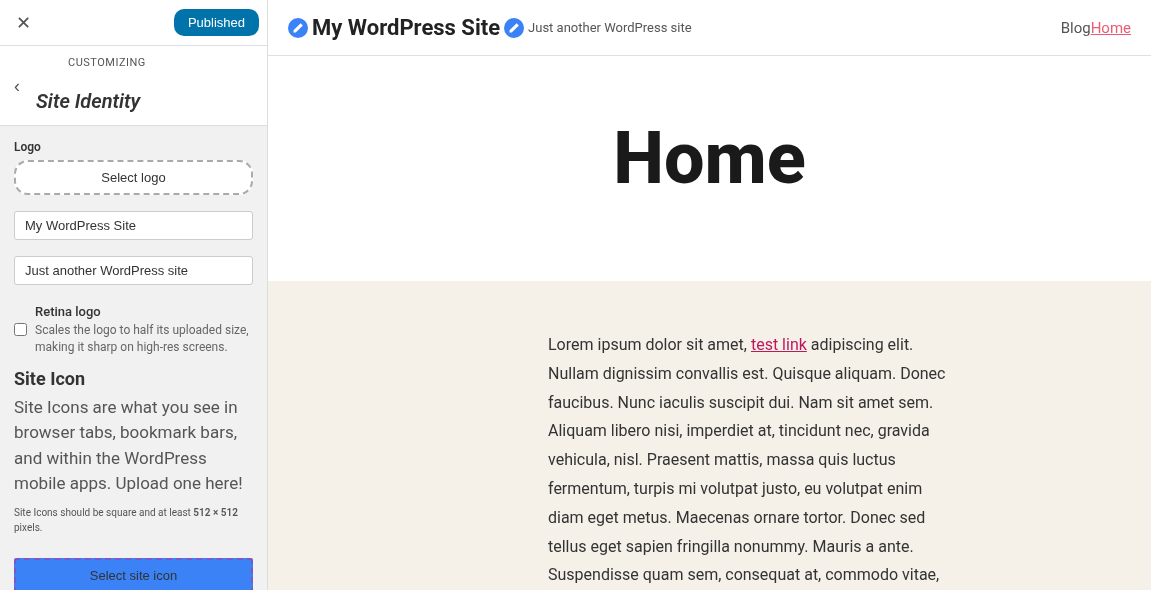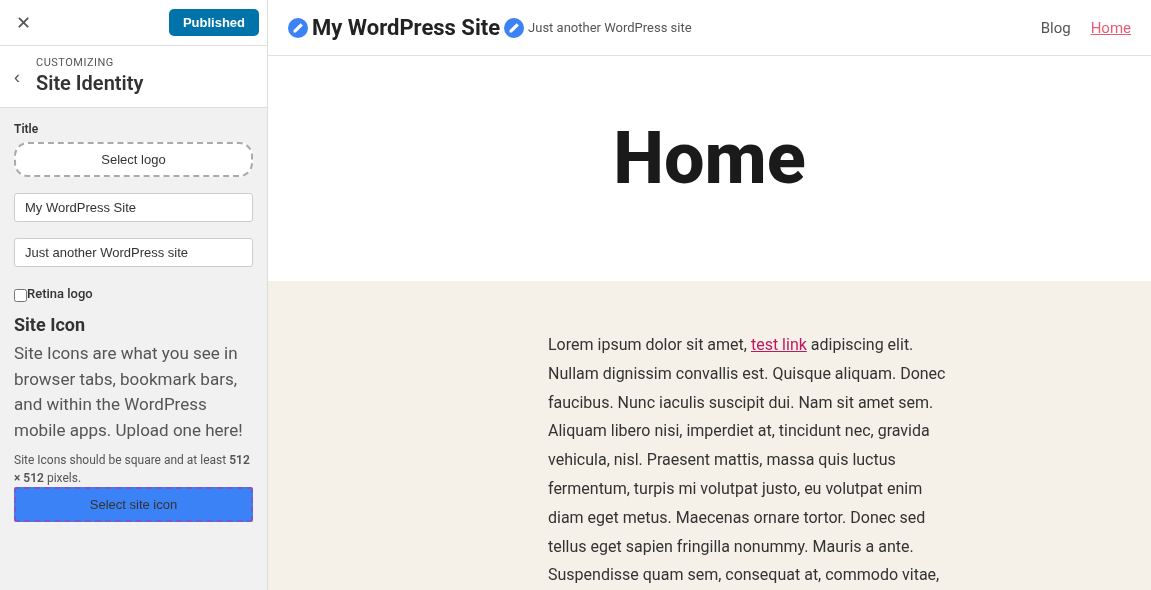--- a/index.html
+++ b/index.html
@@ -33,25 +33,25 @@
       cursor: pointer;
       font-size: 18px;
       color: #555;
       padding: 4px 8px;
       line-height: 1;
     }
     .published-btn {
       background: #0073aa;
       color: #fff;
       border: none;
-      border-radius: 5px;
+      border-radius: 10px;
       padding: 6px 14px;
       font-size: 13px;
       cursor: pointer;
-      font-weight: 700;
+      font-weight: 400;
     }
 
     
     .panel-header {
       background: #fff;
       border-bottom: 1px solid #ddd;
       padding: 10px 14px 12px 36px;
       position: relative;
     }
     .back-arrow {
@@ -64,26 +64,28 @@
       color: #555;
       background: none;
       border: none;
       padding: 4px;
     }
     .customizing-label {
       font-size: 11px;
       color: #555;
       text-transform: uppercase;
       letter-spacing: 0.5px;
+      margin-left: 32px;
     }
     .panel-title {
       font-size: 20px;
       font-weight: 600;
       color: #333;
-      margin-top: 2px;
+      margin-top: 20px;
+      font-style: italic;
     }
 
     
     .panel-content {
       padding: 14px 14px;
       flex: 1;
     }
 
     .field-group { margin-bottom: 16px; }
     .field-label {
@@ -115,21 +117,22 @@
       border: 1px solid #ccc;
       border-radius: 3px;
       font-size: 13px;
       color: #333;
       background: #fff;
     }
 
     
     .checkbox-row {
       display: flex;
-      align-items: flex-end;
+      align-items: center;
+      gap: 8px;
       margin-bottom: 12px;
     }
     .checkbox-row input[type=checkbox] {
       margin-top: 2px;
       flex-shrink: 0;
     }
     .checkbox-label { font-size: 13px; color: #333; font-weight: 500; }
     .checkbox-desc { font-size: 12px; color: #666; margin-top: 2px; line-height: 1.4; }
 
     
@@ -139,24 +142,24 @@
       color: #333;
       margin-bottom: 6px;
     }
     .section-desc {
       font-size: 17px;
       color: #555;
       line-height: 1.5;
       margin-bottom: 8px;
     }
     .section-note {
-      font-size: 12px;
+      font-size: 10px;
       color: #555;
       line-height: 1.5;
-      margin-bottom: 0;
+      margin-bottom: 23px;
     }
     .section-note strong { font-weight: 600; }
 
     
     .select-icon-btn {
       display: block;
       width: 100%;
       padding: 8px 12px;
       border: 2px dashed #7e57c2;
       background: #3b82f6;
@@ -213,21 +216,20 @@
     .edit-icon svg { width: 12px; height: 12px; fill: #fff; }
     .preview-tagline {
       font-size: 13px;
       color: #555;
       display: flex;
       align-items: center;
       gap: 4px;
     }
     .preview-nav {
       display: flex;
-      gap: 20px;
       align-items: center;
     }
     .preview-nav a {
       text-decoration: none;
       font-size: 15px;
       color: #555;
     }
     .preview-nav a.active { color: #e85d75; text-decoration: underline; }
 
     
@@ -271,36 +273,40 @@
 
   <div class="panel-header">
     <button class="back-arrow">‹</button>
     <div class="customizing-label">Customizing</div>
     <div class="panel-title">Site Identity</div>
   </div>
 
   <div class="panel-content">
 
     <div class="field-group">
-      <label class="field-label">Title</label>
+      <label class="field-label">Logo</label>
       <button class="select-logo-btn">Select logo</button>
     </div>
 
     <div class="field-group">
       <input class="text-input" type="text" value="My WordPress Site" style="">
     </div>
 
     <div class="field-group">
       <input class="text-input" type="text" value="Just another WordPress site" style="">
     </div>
 
     <div class="checkbox-row">
       <input type="checkbox" id="retina-logo" style="">
       <div>
         <label class="checkbox-label" for="retina-logo">Retina logo</label>
+        <div class="checkbox-desc">
+          <span>Scales the logo to half its uploaded size,</span><br>
+          <span>making it sharp on high-res screens.</span>
+        </div>
       </div>
     </div>
 
     <div>
       <div class="section-title">Site Icon</div>
       <p class="section-desc">Site Icons are what you see in browser tabs, bookmark bars, and within the WordPress mobile apps. Upload one here!</p>
       <p class="section-note">
         <span>Site Icons should be square and at least </span><strong>512 × 512</strong><span> pixels.</span>
       </p>
       <button class="select-icon-btn">Select site icon</button>

